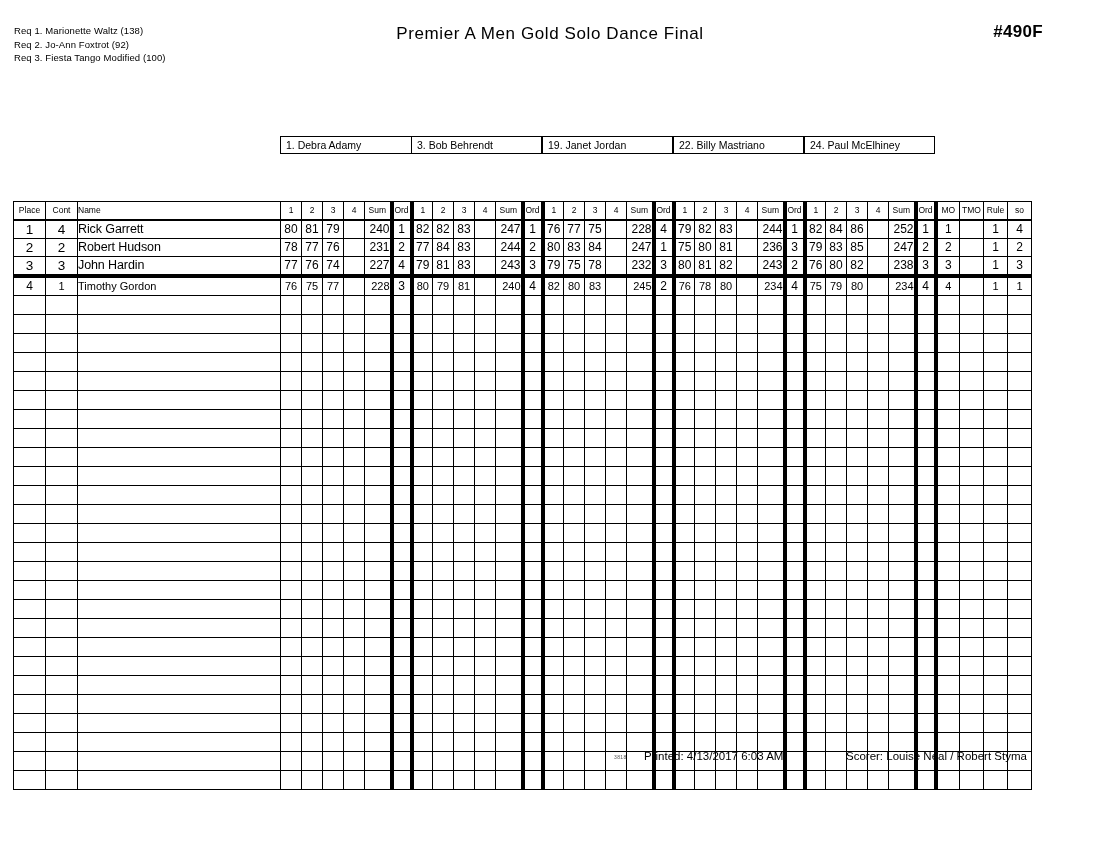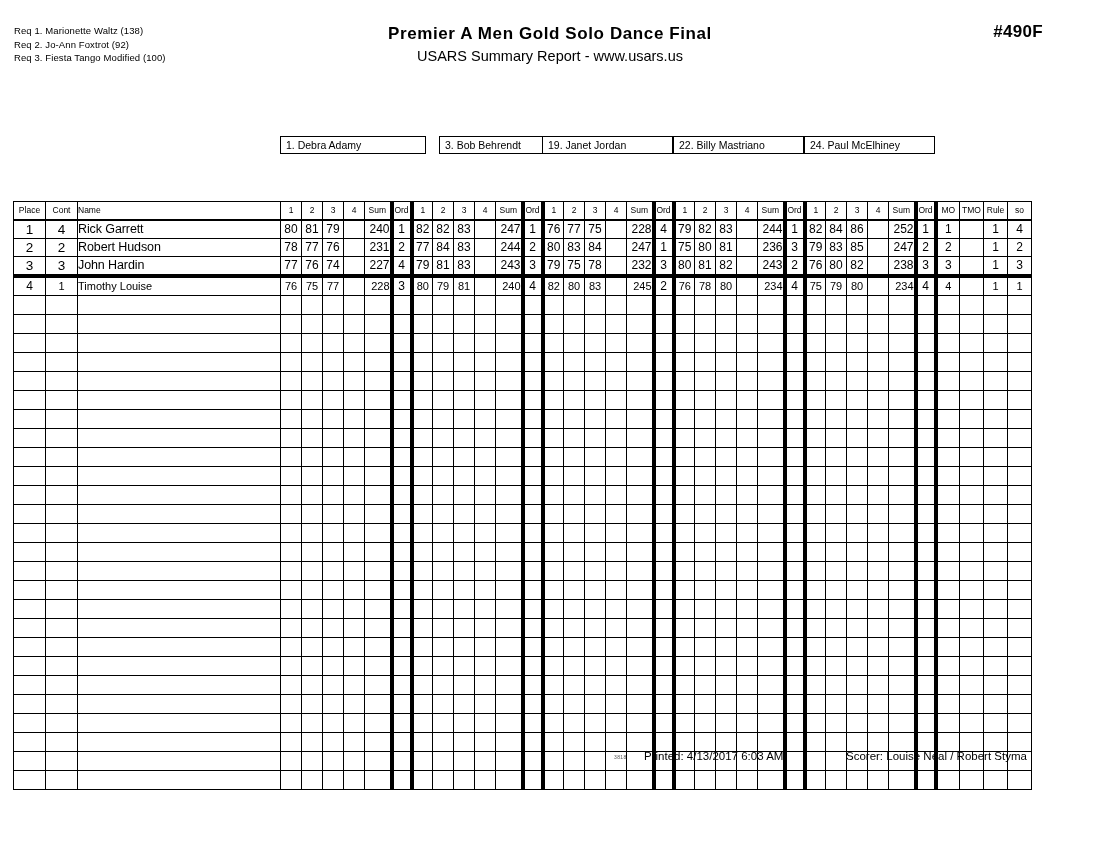--- a/index.html
+++ b/index.html
@@ -41,21 +41,21 @@
     line-height: 21px;
     letter-spacing: 0.2px;
   }
   #title-block .t2 {
     font-size: 13.5px;
     font-weight: normal;
     line-height: 18px;
   }
   #title-block .t3 {
     font-size: 17px;
-    font-weight: bold;
+    font-weight: normal;
     line-height: 23px;
     letter-spacing: 0.6px;
   }
   #title-block .t4 {
     font-size: 14.5px;
     font-weight: normal;
     line-height: 22px;
   }
 
   
@@ -182,28 +182,27 @@
 <body>
 
 <div id="req-block">
   <div class="req-line">Req  1.   Marionette Waltz (138)</div>
   <div class="req-line">Req  2.   Jo-Ann Foxtrot (92)</div>
   <div class="req-line">Req  3.   Fiesta Tango Modified (100)</div>
 </div>
 
 <div id="title-block">
   <div class="t3">Premier A Men Gold Solo Dance Final</div>
-  <div class="t4">USARS Summary Report - www.usars.us</div>
 </div>
 
 <div id="doc-number">#490F</div>
 
 <div id="judge-header-strip">
     <div class="judge-name-box" style="left: 267px; width: 146px;">1.  Debra Adamy</div>
-    <div class="judge-name-box" style="left: 398px; width: 131px; margin-left: 28px;">3.  Bob Behrendt</div>
+    <div class="judge-name-box" style="left: 398px; width: 131px;">3.  Bob Behrendt</div>
     <div class="judge-name-box" style="left: 529px; width: 131px;">19.  Janet Jordan</div>
     <div class="judge-name-box" style="left: 660px; width: 131px;">22.  Billy Mastriano</div>
     <div class="judge-name-box" style="left: 791px; width: 131px;">24.  Paul McElhiney</div>
   </div>
 
 <table id="score-table">
   <colgroup id="score-colgroup">
       <col style="width: 32px;">
       <col style="width: 32px;">
       <col style="width: 203px;">
@@ -397,21 +396,21 @@
         <td class="c-right">238</td>
         <td class="c-center ord-col">3</td>
         <td class="c-center">3</td>
         <td class="c-center"></td>
         <td class="c-center">1</td>
         <td class="c-center">3</td>
       </tr>
       <tr class="drow">
         <td class="c-center place-col">4</td>
         <td class="c-center cont-col">1</td>
-        <td class="name-col c-left">Timothy Louise</td>
+        <td class="name-col c-left">Timothy Gordon</td>
         <td class="c-center">76</td>
         <td class="c-center">75</td>
         <td class="c-center">77</td>
         <td class="c-center"></td>
         <td class="c-right">228</td>
         <td class="c-center ord-col">3</td>
         <td class="c-center">80</td>
         <td class="c-center">79</td>
         <td class="c-center">81</td>
         <td class="c-center"></td>

